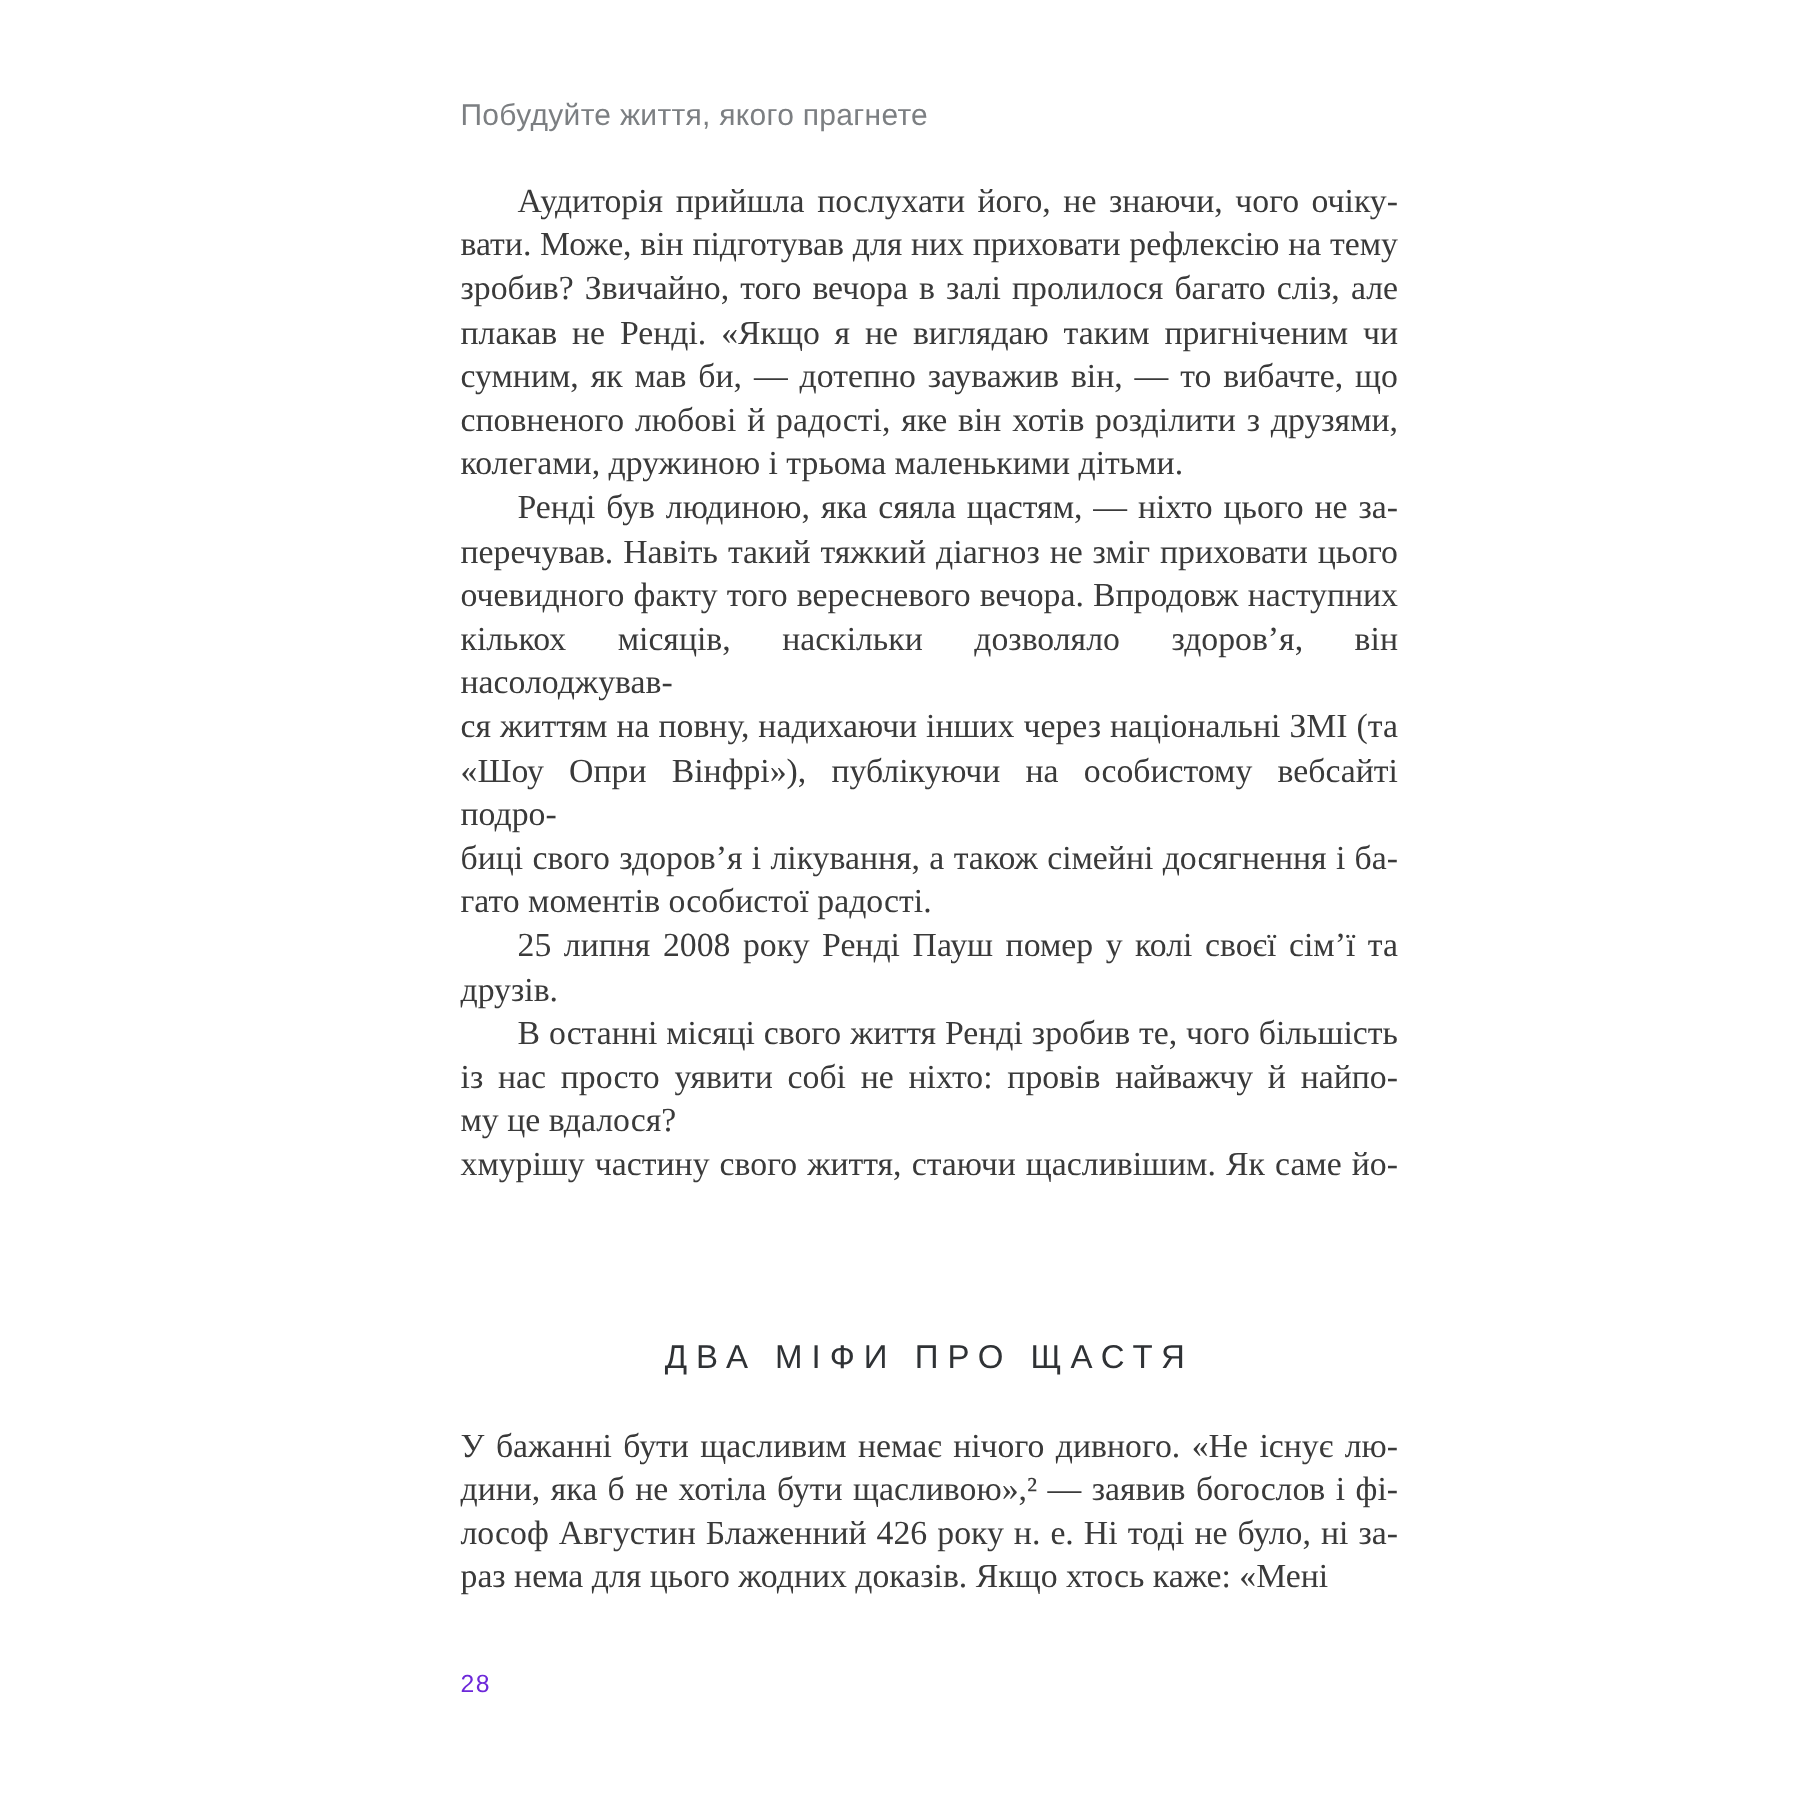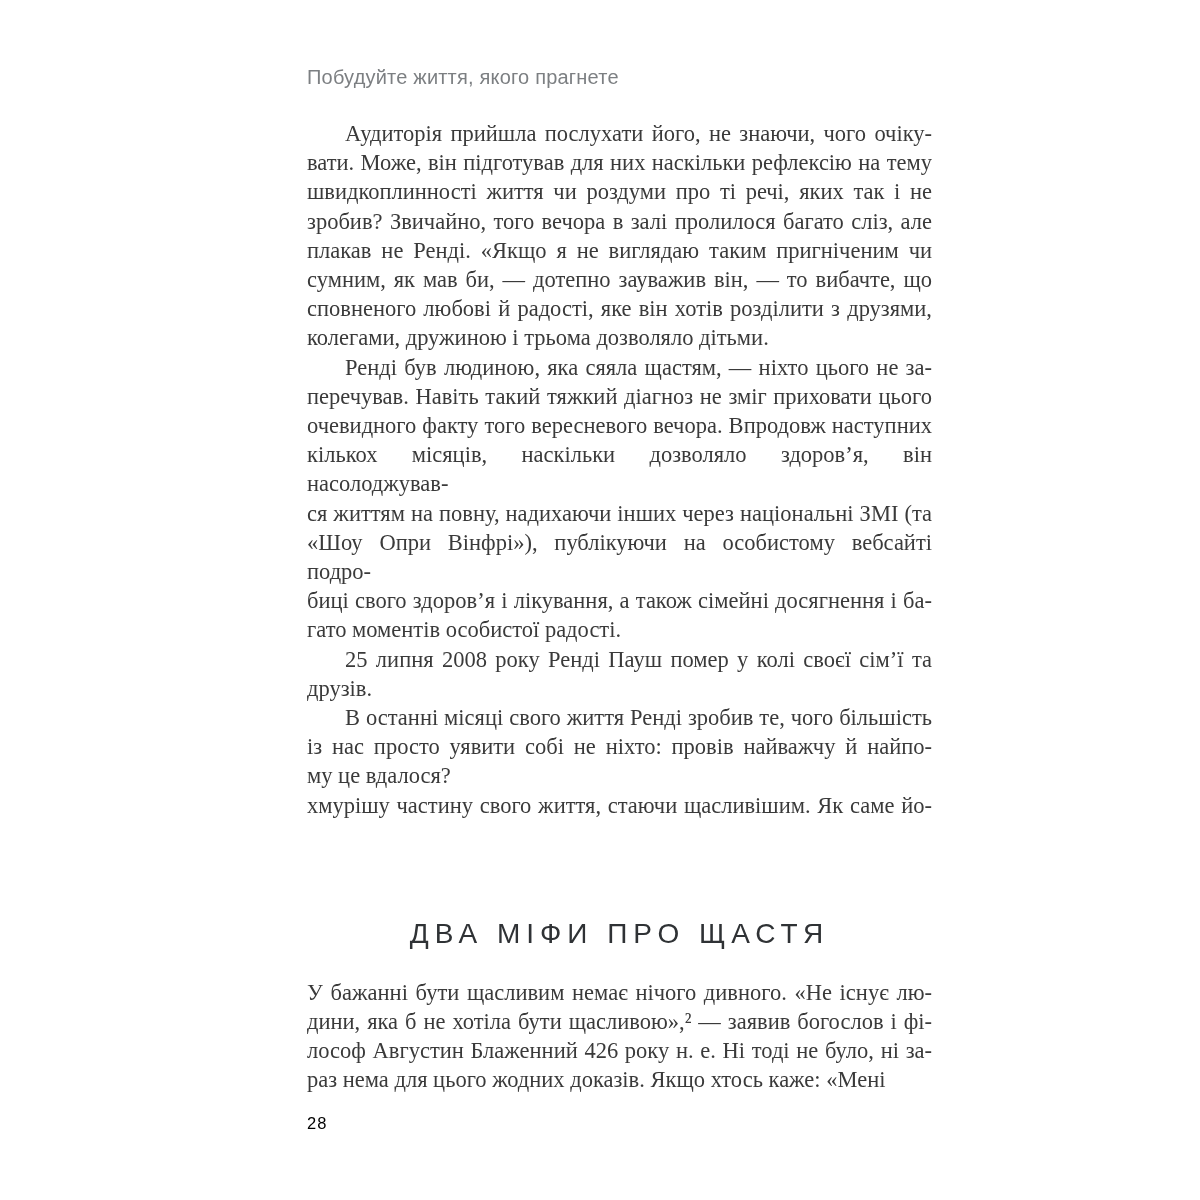--- a/index.html
+++ b/index.html
@@ -47,55 +47,54 @@
   }
   .para.indent .line:first-child {
     text-indent: 38px;
   }
   .section-heading {
     margin-top: 99px;
     margin-bottom: 29px;
     text-align: center;
     font-family: "Liberation Sans", sans-serif;
     font-weight: 400;
-    font-size: 28px;
+    font-size: 22px;
     line-height: 30px;
     letter-spacing: 6px;
     color: #2f3235;
   }
   .page-number {
     position: absolute;
     left: 307px;
     top: 1114px;
     font-family: "Liberation Sans", sans-serif;
     font-size: 16.5px;
     letter-spacing: 1px;
-    color: #000000;
+    color: #6d28d9;
     text-align: center;
   }
 </style>
 </head>
 <body>
 
 <div class="page">
 
   <div class="running-header">Побудуйте життя, якого прагнете</div>
 
   <div class="text-column">
 
     <div>
         <div class="para indent">
           <div class="line">Аудиторія прийшла послухати його, не знаючи, чого очіку-</div>
-          <div class="line">вати. Може, він підготував для них наскільки рефлексію на тему</div>
-          <div class="line">швидкоплинності життя чи роздуми про ті речі, яких так і не</div>
+          <div class="line">вати. Може, він підготував для них приховати рефлексію на тему</div>
           <div class="line">зробив? Звичайно, того вечора в залі пролилося багато сліз, але</div>
           <div class="line">плакав не Ренді. «Якщо я не виглядаю таким пригніченим чи</div>
           <div class="line">сумним, як мав би, — дотепно зауважив він, — то вибачте, що</div>
           <div class="line">сповненого любові й радості, яке він хотів розділити з друзями,</div>
-          <div class="line last">колегами, дружиною і трьома дозволяло дітьми.</div>
+          <div class="line last">колегами, дружиною і трьома маленькими дітьми.</div>
         </div>
         <div class="para indent">
           <div class="line">Ренді був людиною, яка сяяла щастям, — ніхто цього не за-</div>
           <div class="line">перечував. Навіть такий тяжкий діагноз не зміг приховати цього</div>
           <div class="line">очевидного факту того вересневого вечора. Впродовж наступних</div>
           <div class="line">кількох місяців, наскільки дозволяло здоров’я, він насолоджував-</div>
           <div class="line">ся життям на повну, надихаючи інших через національні ЗМІ (та</div>
           <div class="line">«Шоу Опри Вінфрі»), публікуючи на особистому вебсайті подро-</div>
           <div class="line">биці свого здоров’я і лікування, а також сімейні досягнення і ба-</div>
           <div class="line last">гато моментів особистої радості.</div>

